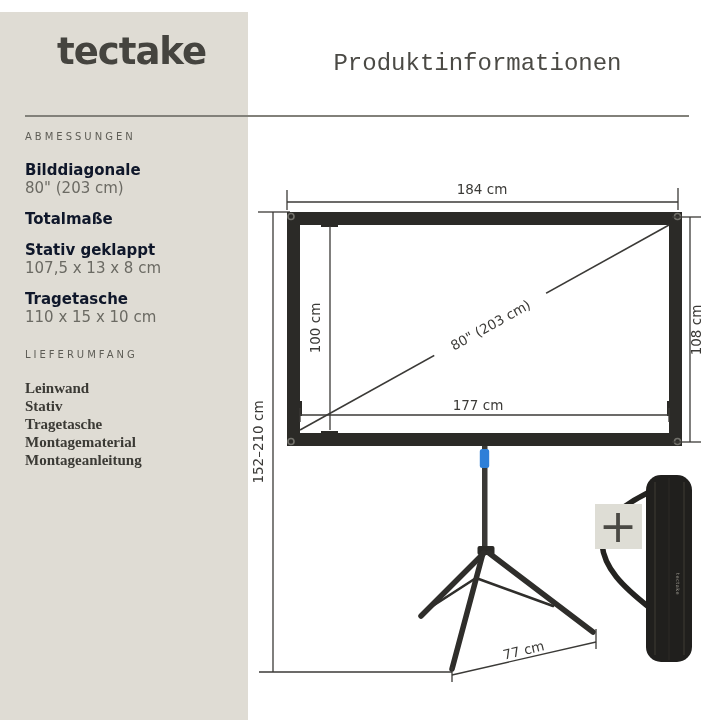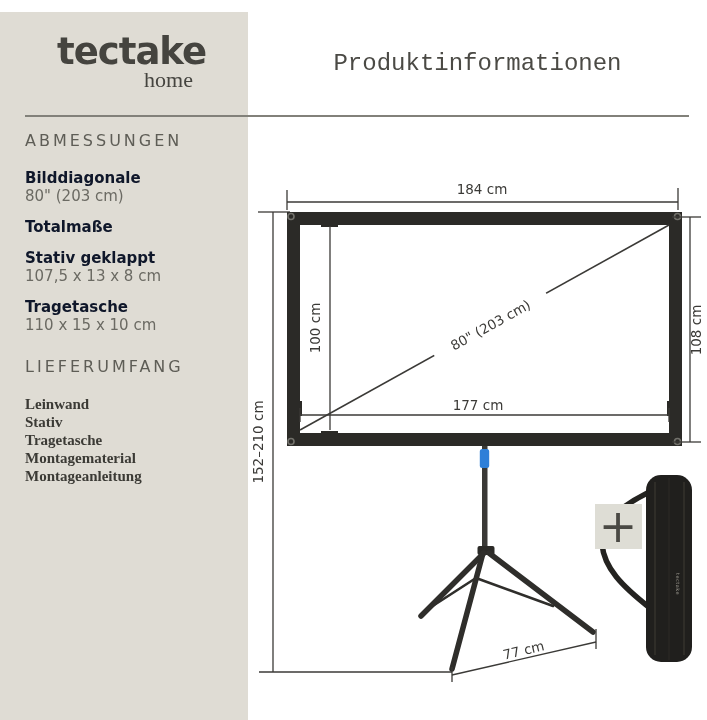--- a/index.html
+++ b/index.html
@@ -15,21 +15,21 @@
 
   
   .titlebar{position:absolute;left:248px;top:0;width:459px;height:102px;display:flex;
             align-items:center;justify-content:center;}
   .title{font-family:Liberation Mono, monospace;font-size:24px;color:#4b4a45;}
 
   .divider{position:absolute;left:25px;top:103px;width:664px;height:2px;background:#82817a;}
 
   
   .content{position:absolute;left:25px;top:119px;width:208px;}
-  .heading{font-size:16px;letter-spacing:3px;color:#5e5d56;font-weight:400;margin:0 0 19px 0;}
+  .heading{font-size:10px;letter-spacing:3px;color:#5e5d56;font-weight:400;margin:0 0 19px 0;}
   .dim-item{margin:0 0 13px 0;}
   .lbl{font-size:15px;line-height:18px;font-weight:700;color:#0f172a;}
   .val{font-size:15px;line-height:18px;color:#6b6a63;}
   .note{font-size:15px;line-height:18px;color:#6b6a63;margin:0;}
   .sec-tech{margin-top:26px;}
   .tech-row{font-size:15px;line-height:18px;color:#6b6a63;margin:0;}
   .tech-row .lbl{display:inline;}
   .sec-lief{margin-top:23px;}
   .lief-item{font-size:15px;line-height:18px;font-weight:700;color:#3b3a35;font-family:Liberation Serif, serif;}
 
@@ -40,21 +40,20 @@
   .plustxt{font-size:46px;fill:#4a4944;font-family:"DejaVu Sans","Liberation Sans",sans-serif;}
 </style>
 </head>
 <body>
 
 <div id="app">
 
   <div class="sidebar">
     <div class="logo">
       <div class="logo-main">tectake</div>
-      <div class="logo-sub">home</div>
     </div>
 
     <div class="content">
       <div class="heading">ABMESSUNGEN</div>
 
       <div class="dim-item">
         <div class="lbl">Bilddiagonale</div>
         <div class="val">80" (203 cm)</div>
       </div>
       <div class="dim-item">

